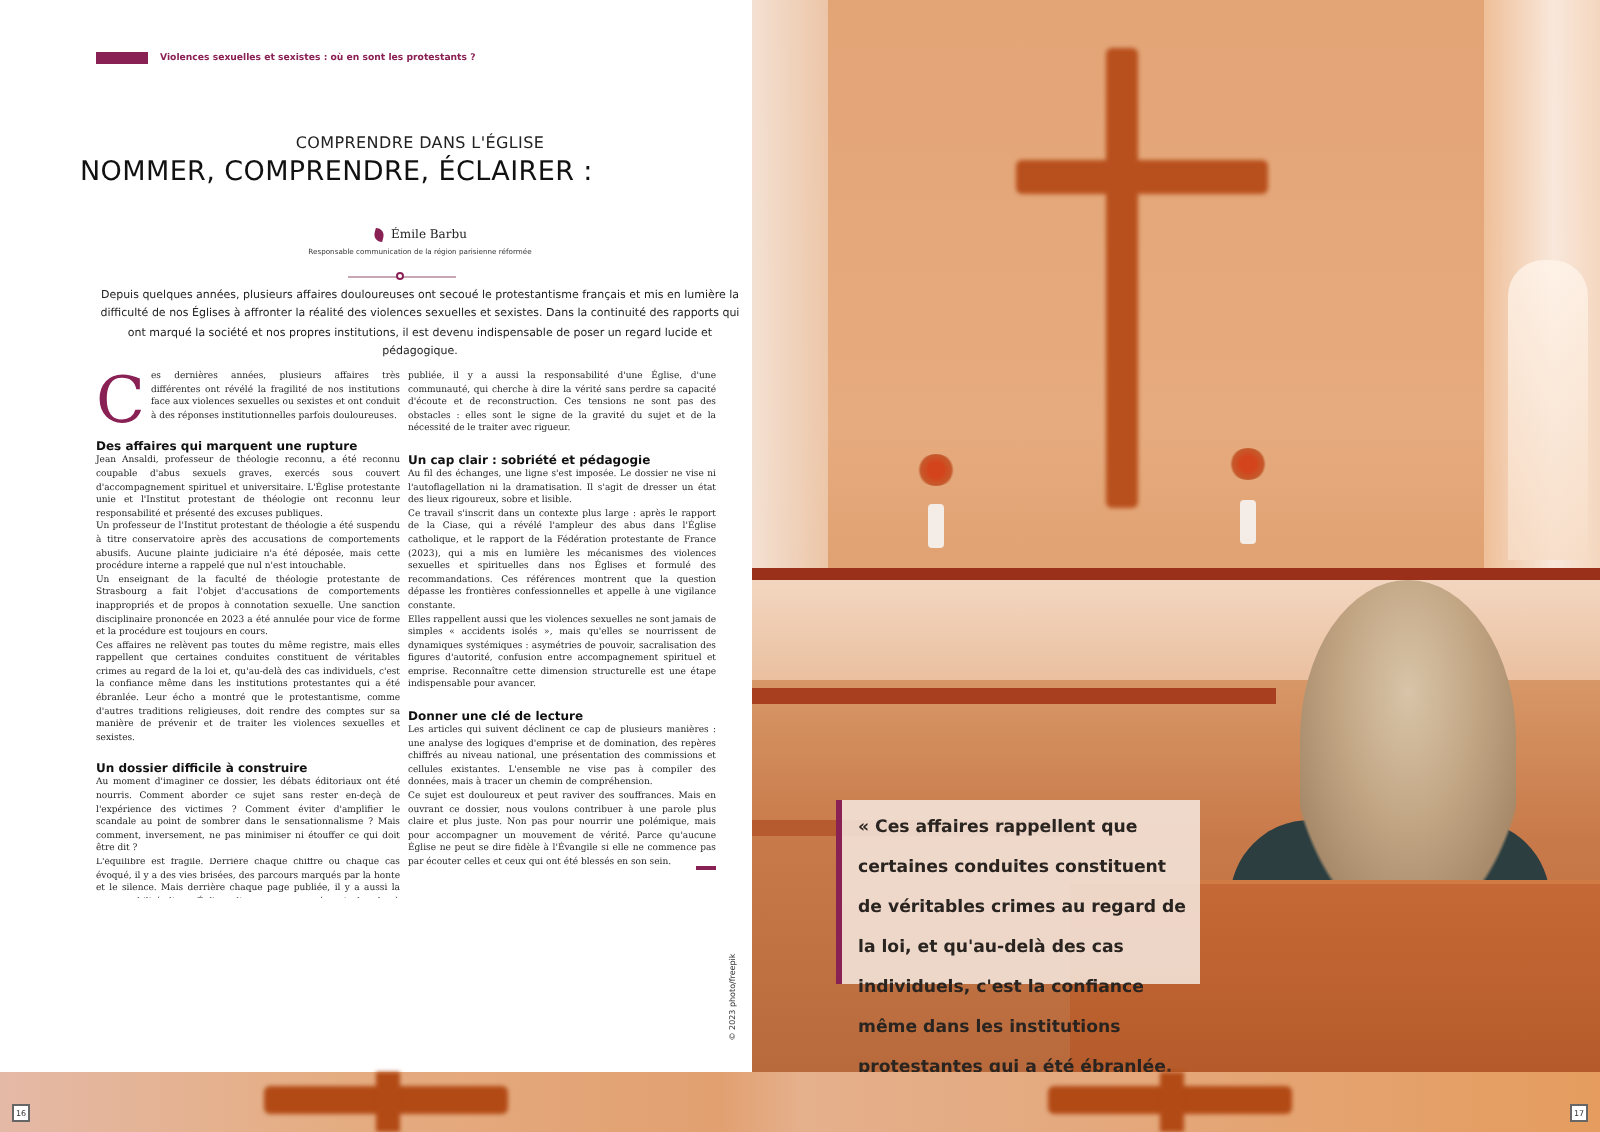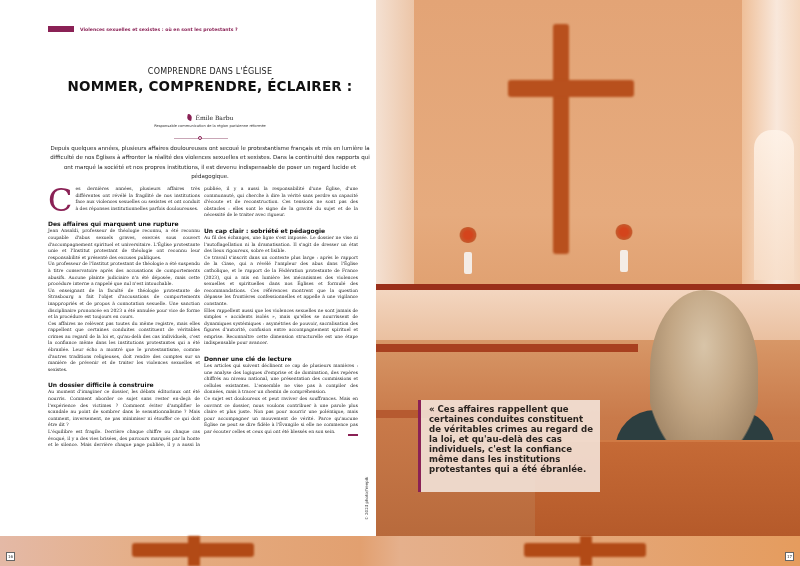--- a/index.html
+++ b/index.html
@@ -25,38 +25,38 @@
   .pew-top { position:absolute; left:535px; top:440px; width:265px; height:8px; background:#d07a44; }
   .woman-hair { position:absolute; left:650px; top:290px; width:108px; height:160px; background: radial-gradient(ellipse at 50% 35%, #d8c4a8 0%, #c2a684 45%, #a68a6a 80%, transparent 82%); border-radius: 50% 50% 30% 30%; }
   .woman-shoulders { position:absolute; left:615px; top:410px; width:160px; height:40px; background:#2c3e40; border-radius: 40px 40px 0 0; }
 
   .quote-box {
     position:absolute; left:418px; top:400px; width:182px; height:92px;
     background: rgba(245,232,224,0.86);
     border-left: 3px solid #8a2155;
     padding: 4px 6px 4px 8px; box-sizing: border-box;
   }
-  .quote-box p { margin:0; font-family: "DejaVu Sans", sans-serif; font-weight: bold; font-size: 8.6px; line-height: 10px; color:#2a2420; }
+  .quote-box p { margin:0; font-family: "DejaVu Sans", sans-serif; font-weight: bold; font-size: 8.6px; line-height: 20px; color:#2a2420; }
 
   .credit { position:absolute; left:362px; top:470px; width:8px; height:60px; }
   .credit span { position:absolute; left:-24px; top:26px; transform: rotate(-90deg); font-family: "DejaVu Sans", sans-serif; font-size: 4px; color:#333; white-space:nowrap; width:56px; text-align:center; }
 
   
   .bottom { position:absolute; left:0; top:536px; width:800px; height:30px; background: linear-gradient(90deg,#e4b9a6 0%,#e5ad83 20%,#e2a070 45%,#e5b08c 50%,#e4a87c 70%,#e59c5e 100%); }
   .bcross-h { position:absolute; top:543px; height:14px; background:#b24a16; border-radius:3px; filter: blur(1px); }
   .bcross-v { position:absolute; top:536px; width:12px; height:30px; background:#b24a16; filter: blur(1px); }
   .folio { position:absolute; top:552px; width:7px; height:7px; border:1px solid #666; background:#fff; font-family:"DejaVu Sans",sans-serif; font-size:4px; line-height:7px; text-align:center; color:#333; }
 
   
   .running-head { position:absolute; left:48px; top:26px; display:flex; align-items:center; gap:6px; }
   .rh-tag { width:26px; height:6px; background:#8a2155; }
   .rh-text { font-family:"DejaVu Sans",sans-serif; font-size:4.6px; color:#8a2155; font-weight:bold; }
 
   .kicker { position:absolute; left:40px; top:67px; width:340px; text-align:center; font-family:"DejaVu Sans",sans-serif; font-size:8px; color:#222; letter-spacing: .2px; }
-  .title { position:absolute; left:40px; top:78px; width:340px; text-align:center; font-family:"DejaVu Sans",sans-serif; font-weight:bold; font-size:13.5px; line-height:16px; color:#111; letter-spacing:.2px; }
+  .title { position:absolute; left:40px; top:78px; width:340px; font-family:"DejaVu Sans",sans-serif; font-weight:normal; font-size:13.5px; line-height:16px; color:#111; letter-spacing:.2px; }
   .byline { position:absolute; left:40px; top:114px; width:340px; display:flex; justify-content:center; align-items:center; gap:4px; }
   .quill { width:5px; height:7px; background:#8a2155; border-radius: 0 6px 0 6px; transform: skewX(-15deg); }
   .author { font-family:"DejaVu Serif",serif; font-size:6px; color:#222; }
   .role { position:absolute; left:40px; top:124px; width:340px; text-align:center; font-family:"DejaVu Sans",sans-serif; font-size:3.6px; color:#333; }
   .divider { position:absolute; left:174px; top:138px; width:54px; height:1px; background:#c9a6b6; }
   .divider-dot { position:absolute; left:198px; top:136px; width:4px; height:4px; border:1px solid #8a2155; border-radius:50%; background:#fff; box-sizing:border-box; }
 
   .lede { position:absolute; left:48px; top:144px; width:324px; text-align:center; font-family:"DejaVu Sans",sans-serif; font-size:5.5px; line-height:9.3px; color:#222; }
 
   .col { position:absolute; top:186px; width:152px; font-family:"DejaVu Serif",serif; font-size:4.5px; line-height:6.6px; color:#222; text-align:justify; }

